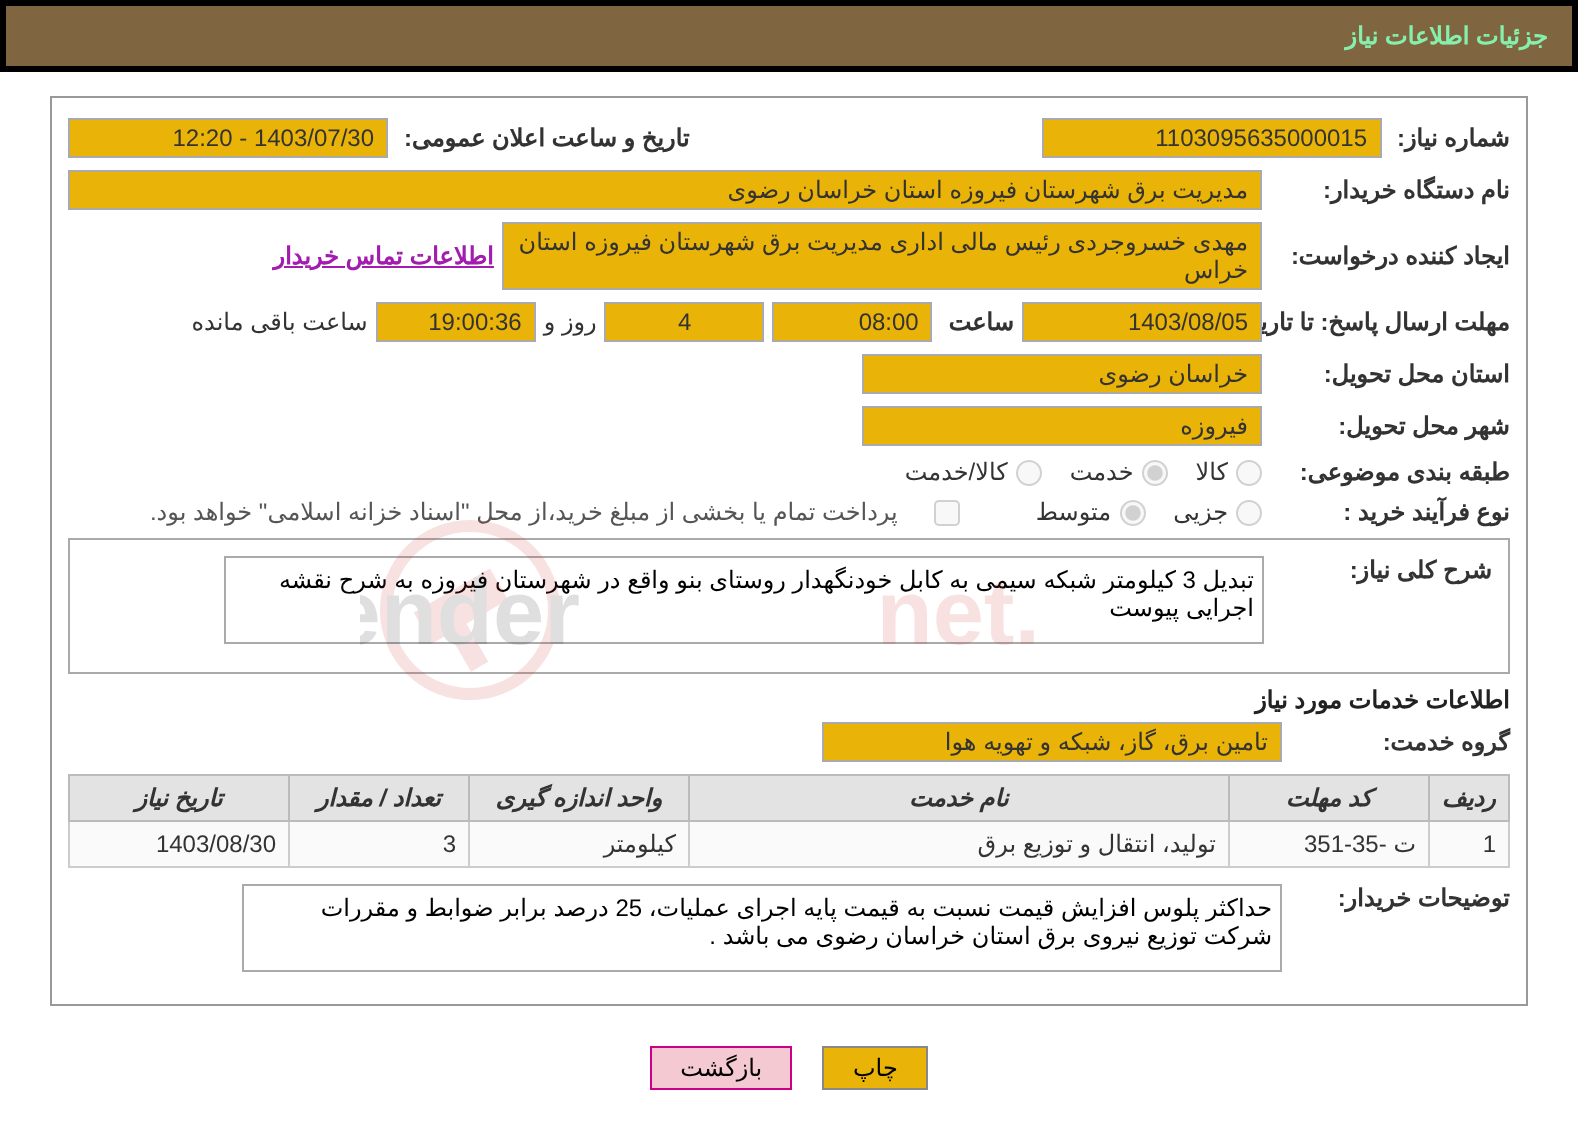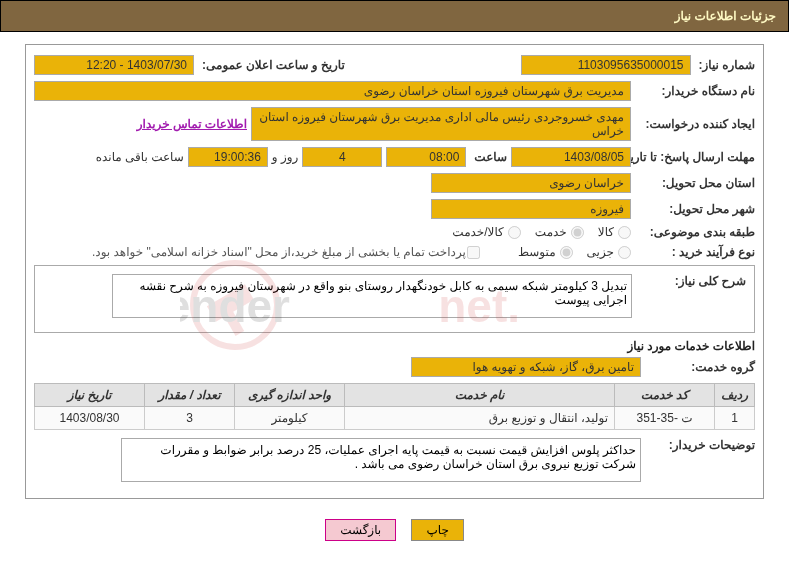--- a/index.html
+++ b/index.html
@@ -6,24 +6,24 @@
 body {
   font-family: Tahoma, Arial, sans-serif;
   font-size: 12px;
   background: #fff;
   color: #333;
   width: 789px;
 }
 .header-bar {
   background: #8a6d3b;
   background: #806640;
-  color: #fef9c3;
+  color: #86efac;
   padding: 8px 12px;
   font-weight: bold;
-  border: 1px solid #000000;
+  border: 3px solid #000000;
 }
 .main-box {
   border: 1px solid #999;
   margin: 12px 25px;
   padding: 10px 8px;
 }
 .row {
   display: flex;
   align-items: center;
   margin-bottom: 6px;
@@ -68,21 +68,21 @@
   background: #e3e3e3;
   border: 1px solid #bbb;
   padding: 4px 6px;
   font-weight: bold;
   text-align: center;
   font-style: italic;
 }
 table.data td {
   border: 1px solid #ccc;
   padding: 4px 6px;
-  text-align: center;
+  text-align: right;
   background: #fafafa;
 }
 textarea.box {
   width: 520px;
   height: 44px;
   border: 1px solid #aaa;
   font-family: inherit;
   font-size: 12px;
   padding: 4px;
   resize: none;
@@ -99,21 +99,21 @@
   padding: 3px 14px;
   font-family: inherit;
   font-size: 12px;
   cursor: pointer;
   margin: 0 6px;
 }
 .btn-pink {
   background: #f5c9d1;
   border: 1px solid #c08;
 }
-.checkbox-wrap { display:inline-flex; gap:1px; align-items:center; }
+.checkbox-wrap { display:inline-flex; gap:18px; align-items:center; }
 .watermark {
   position: absolute;
   top: 250px;
   left: 180px;
   opacity: 0.14;
   pointer-events: none;
   z-index: 0;
 }
 .watermark svg { display:block; }
 .content { position: relative; }
@@ -227,21 +227,21 @@
 
   <div class="row">
     <span class="label" style="width:110px">گروه خدمت:</span>
     <span class="field" style="width:230px">تامین برق، گاز، شبکه و تهویه هوا</span>
   </div>
 
   <table class="data">
     <thead>
       <tr>
         <th>ردیف</th>
-        <th>کد خدمت</th>
+        <th>کد مهلت</th>
         <th>نام خدمت</th>
         <th>واحد اندازه گیری</th>
         <th>تعداد / مقدار</th>
         <th>تاریخ نیاز</th>
       </tr>
     </thead>
     <tbody>
       <tr>
         <td style="width:40px">1</td>
         <td style="width:100px">ت -35-351</td>

